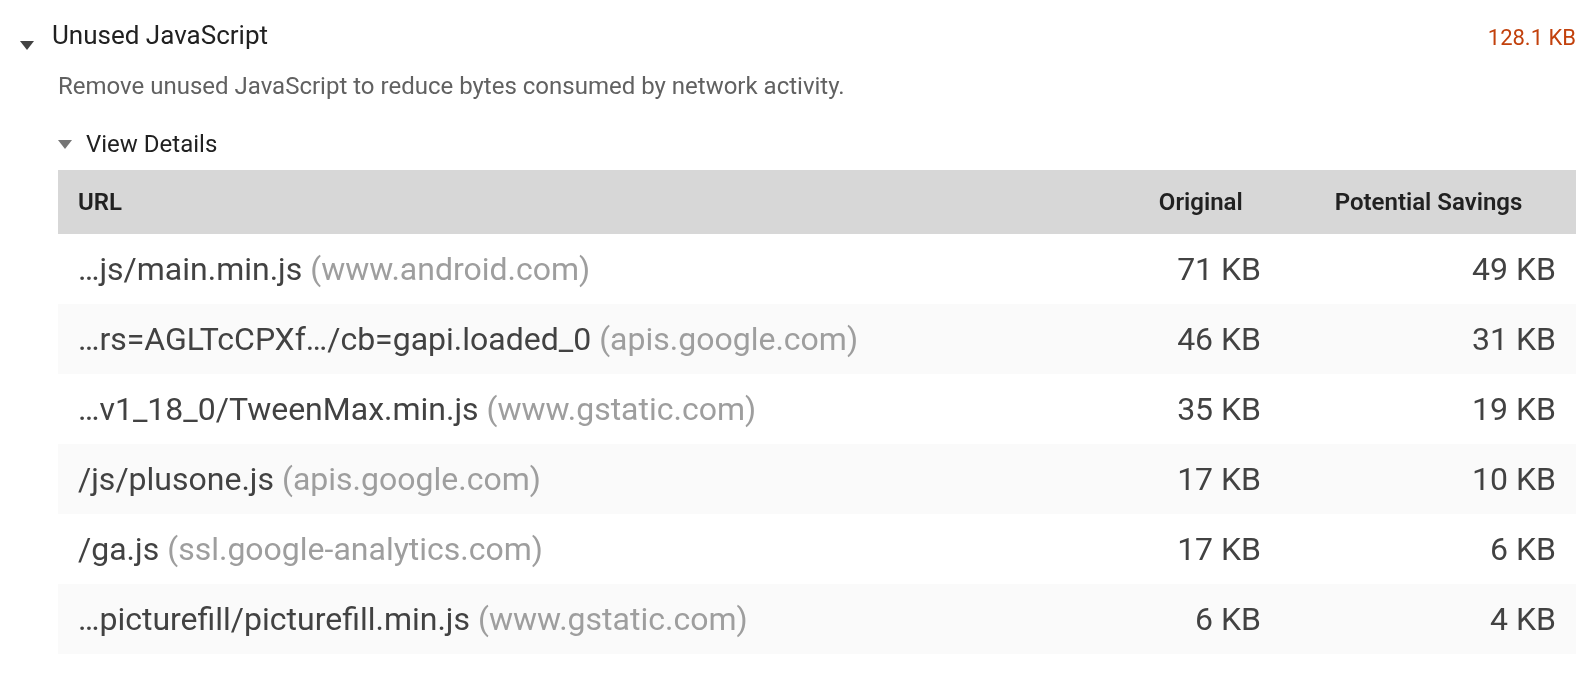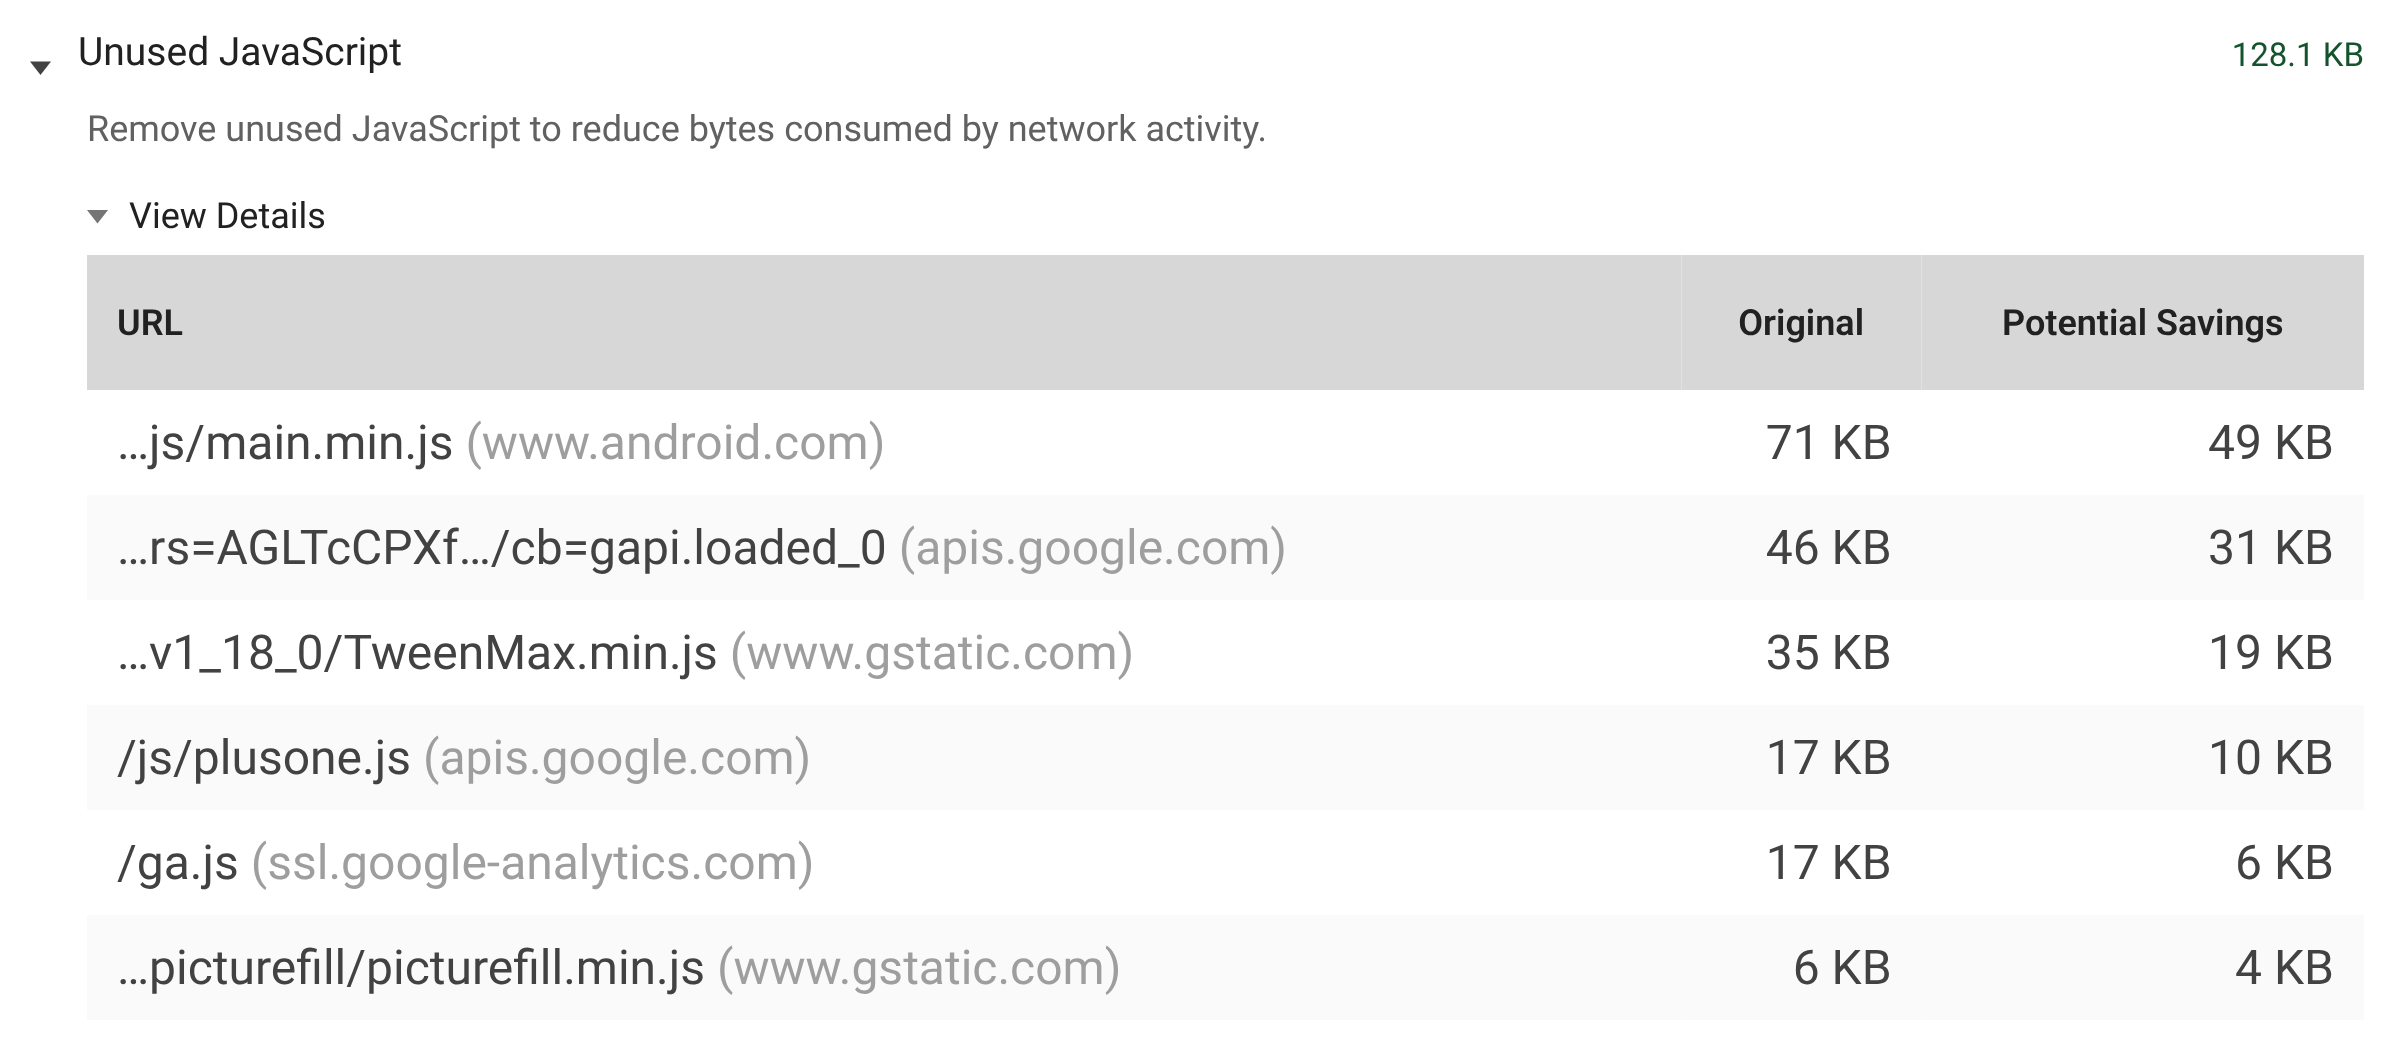--- a/index.html
+++ b/index.html
@@ -50,21 +50,21 @@
       height: 9px;
       background: #e67e22;
     }
     .metric-time {
       font-size: 25px;
       color: #e67e22;
       font-weight: 400;
     }
     .metric-size {
       font-size: 22px;
-      color: #14532d;
+      color: #c2410c;
       font-weight: 400;
       margin-top: 2px;
     }
     .audit-body {
       padding-left: 38px;
     }
     .audit-description {
       font-size: 24px;
       color: #616161;
       margin-bottom: 30px;
@@ -92,21 +92,21 @@
       border-collapse: collapse;
     }
     .data-table thead tr {
       background: #d7d7d7;
     }
     .data-table th {
       font-size: 24px;
       font-weight: 600;
       color: #212121;
       text-align: left;
-      padding: 31px 20px;
+      padding: 18px 20px;
     }
     .data-table th.col-original,
     .data-table th.col-savings {
       text-align: center;
     }
     .data-table tbody tr:nth-child(odd) {
       background: #ffffff;
     }
     .data-table tbody tr:nth-child(even) {
       background: #fafafa;

